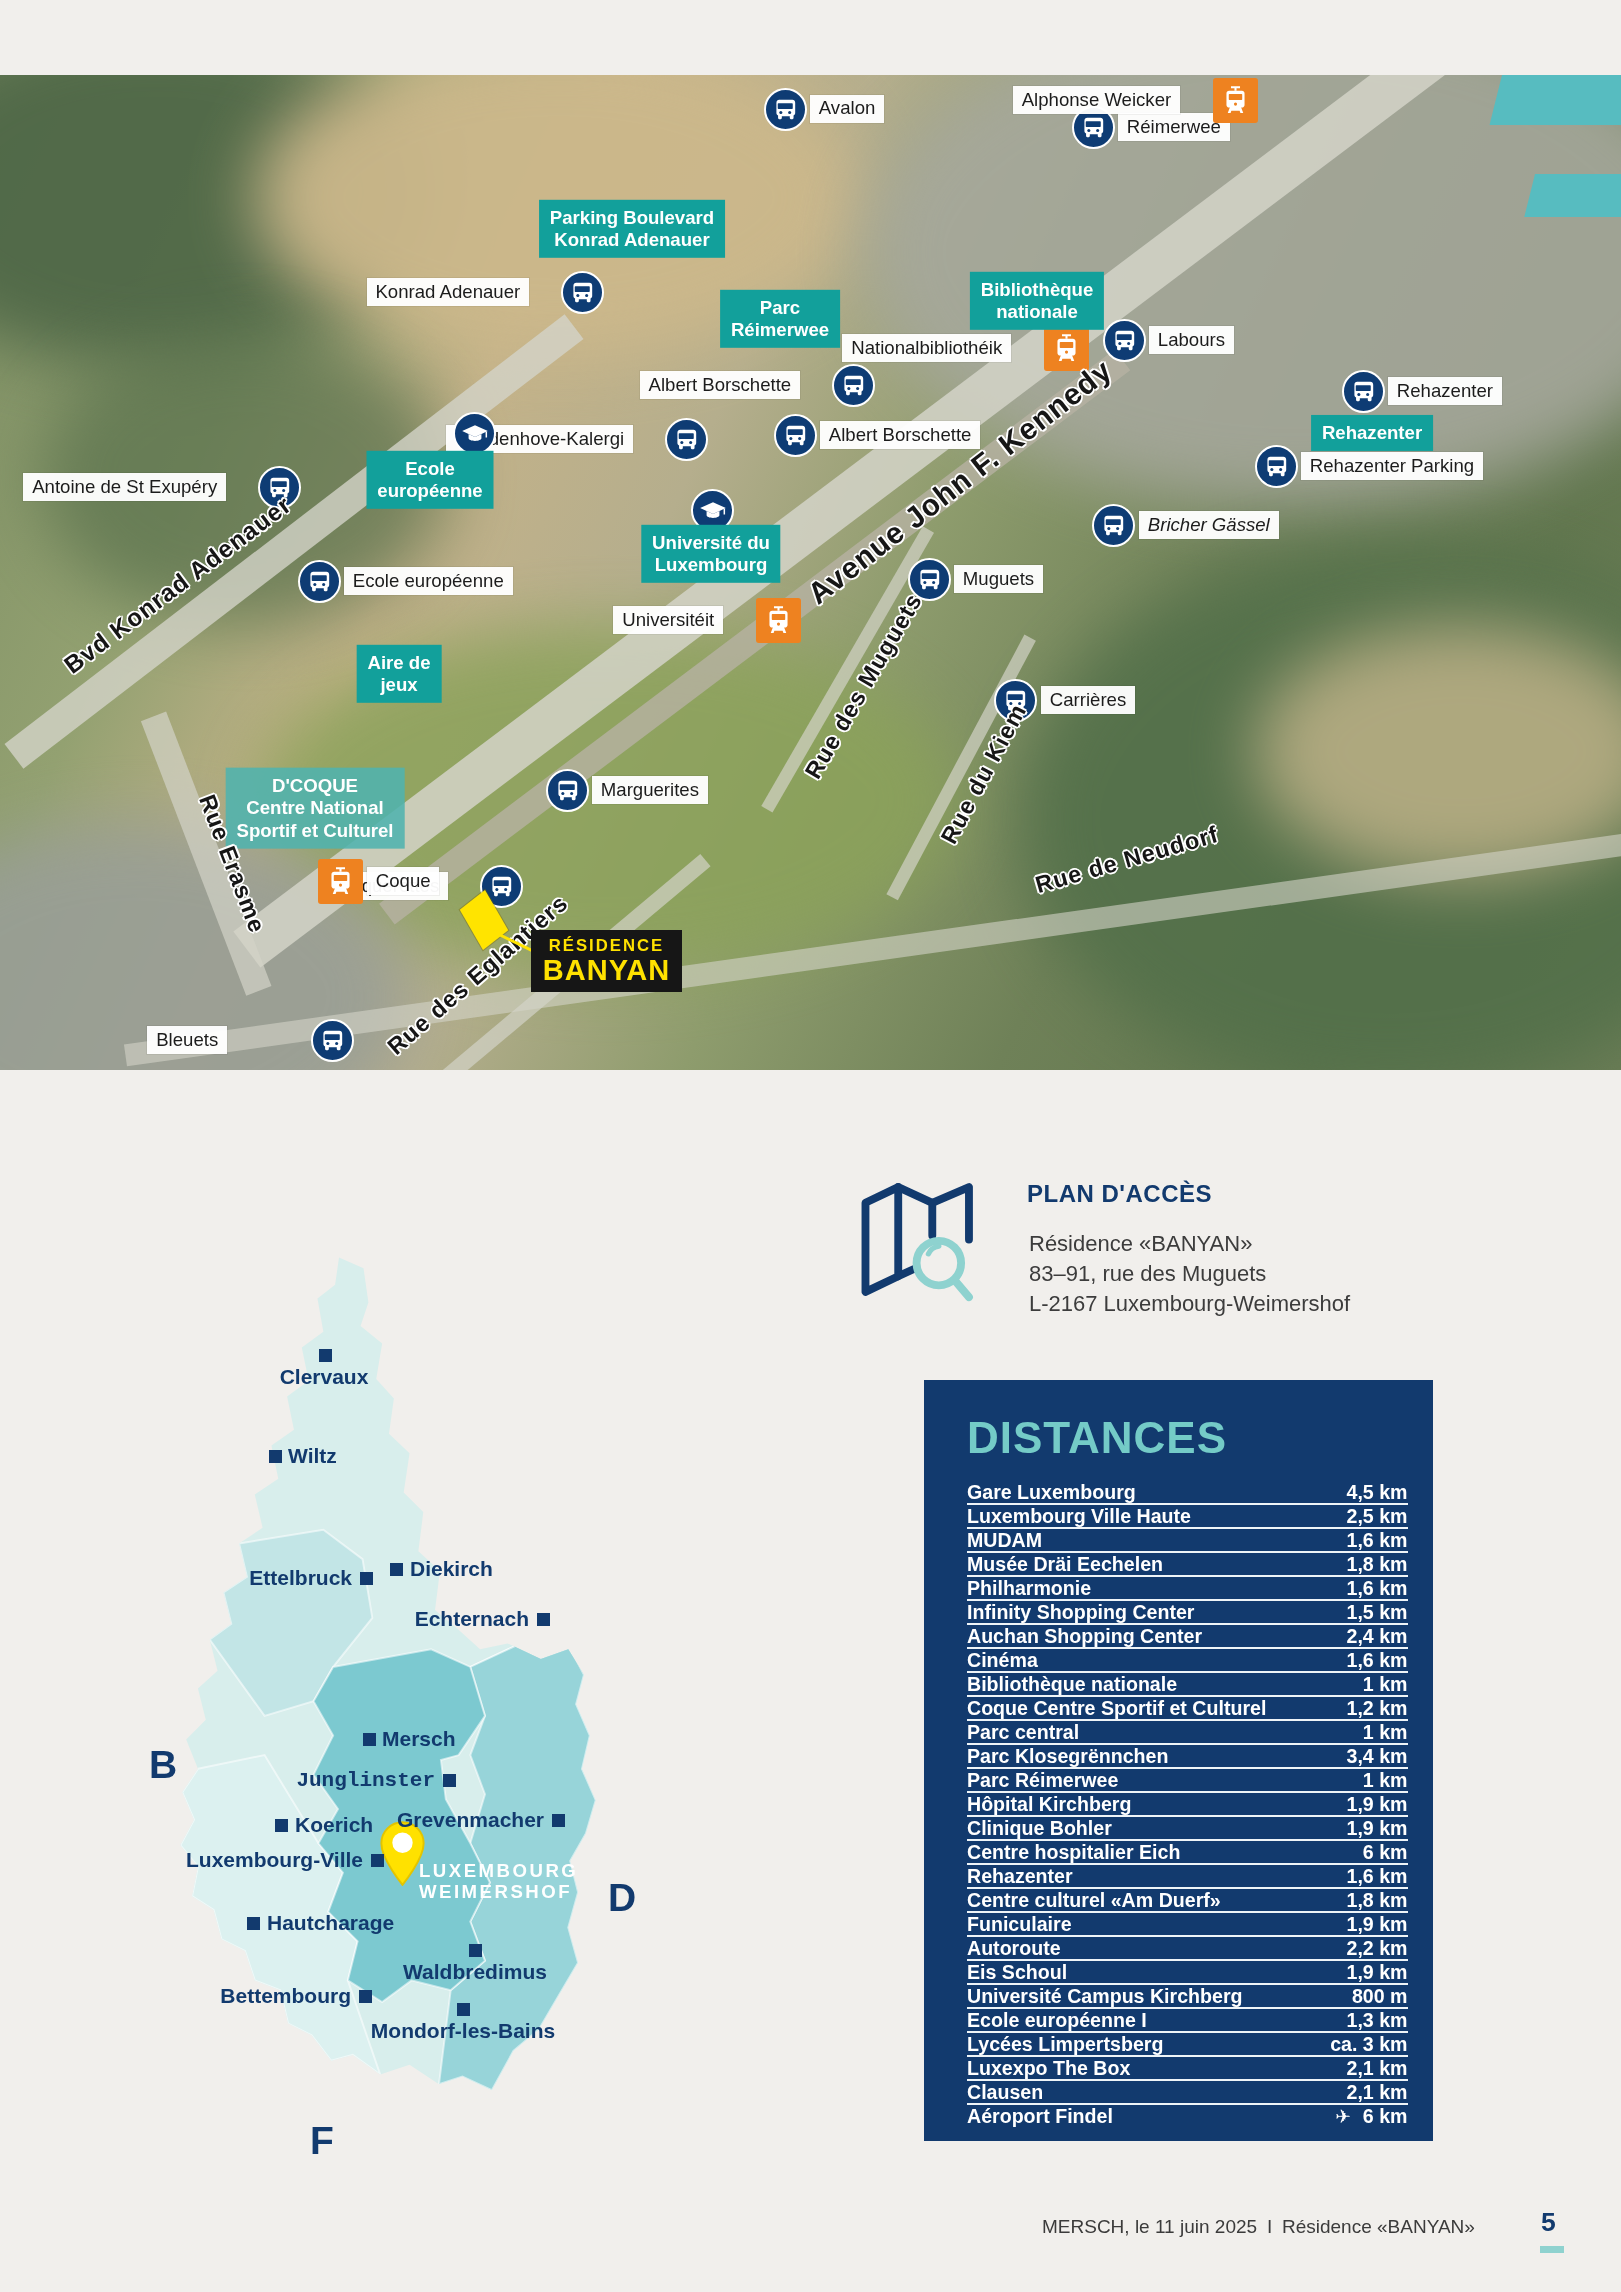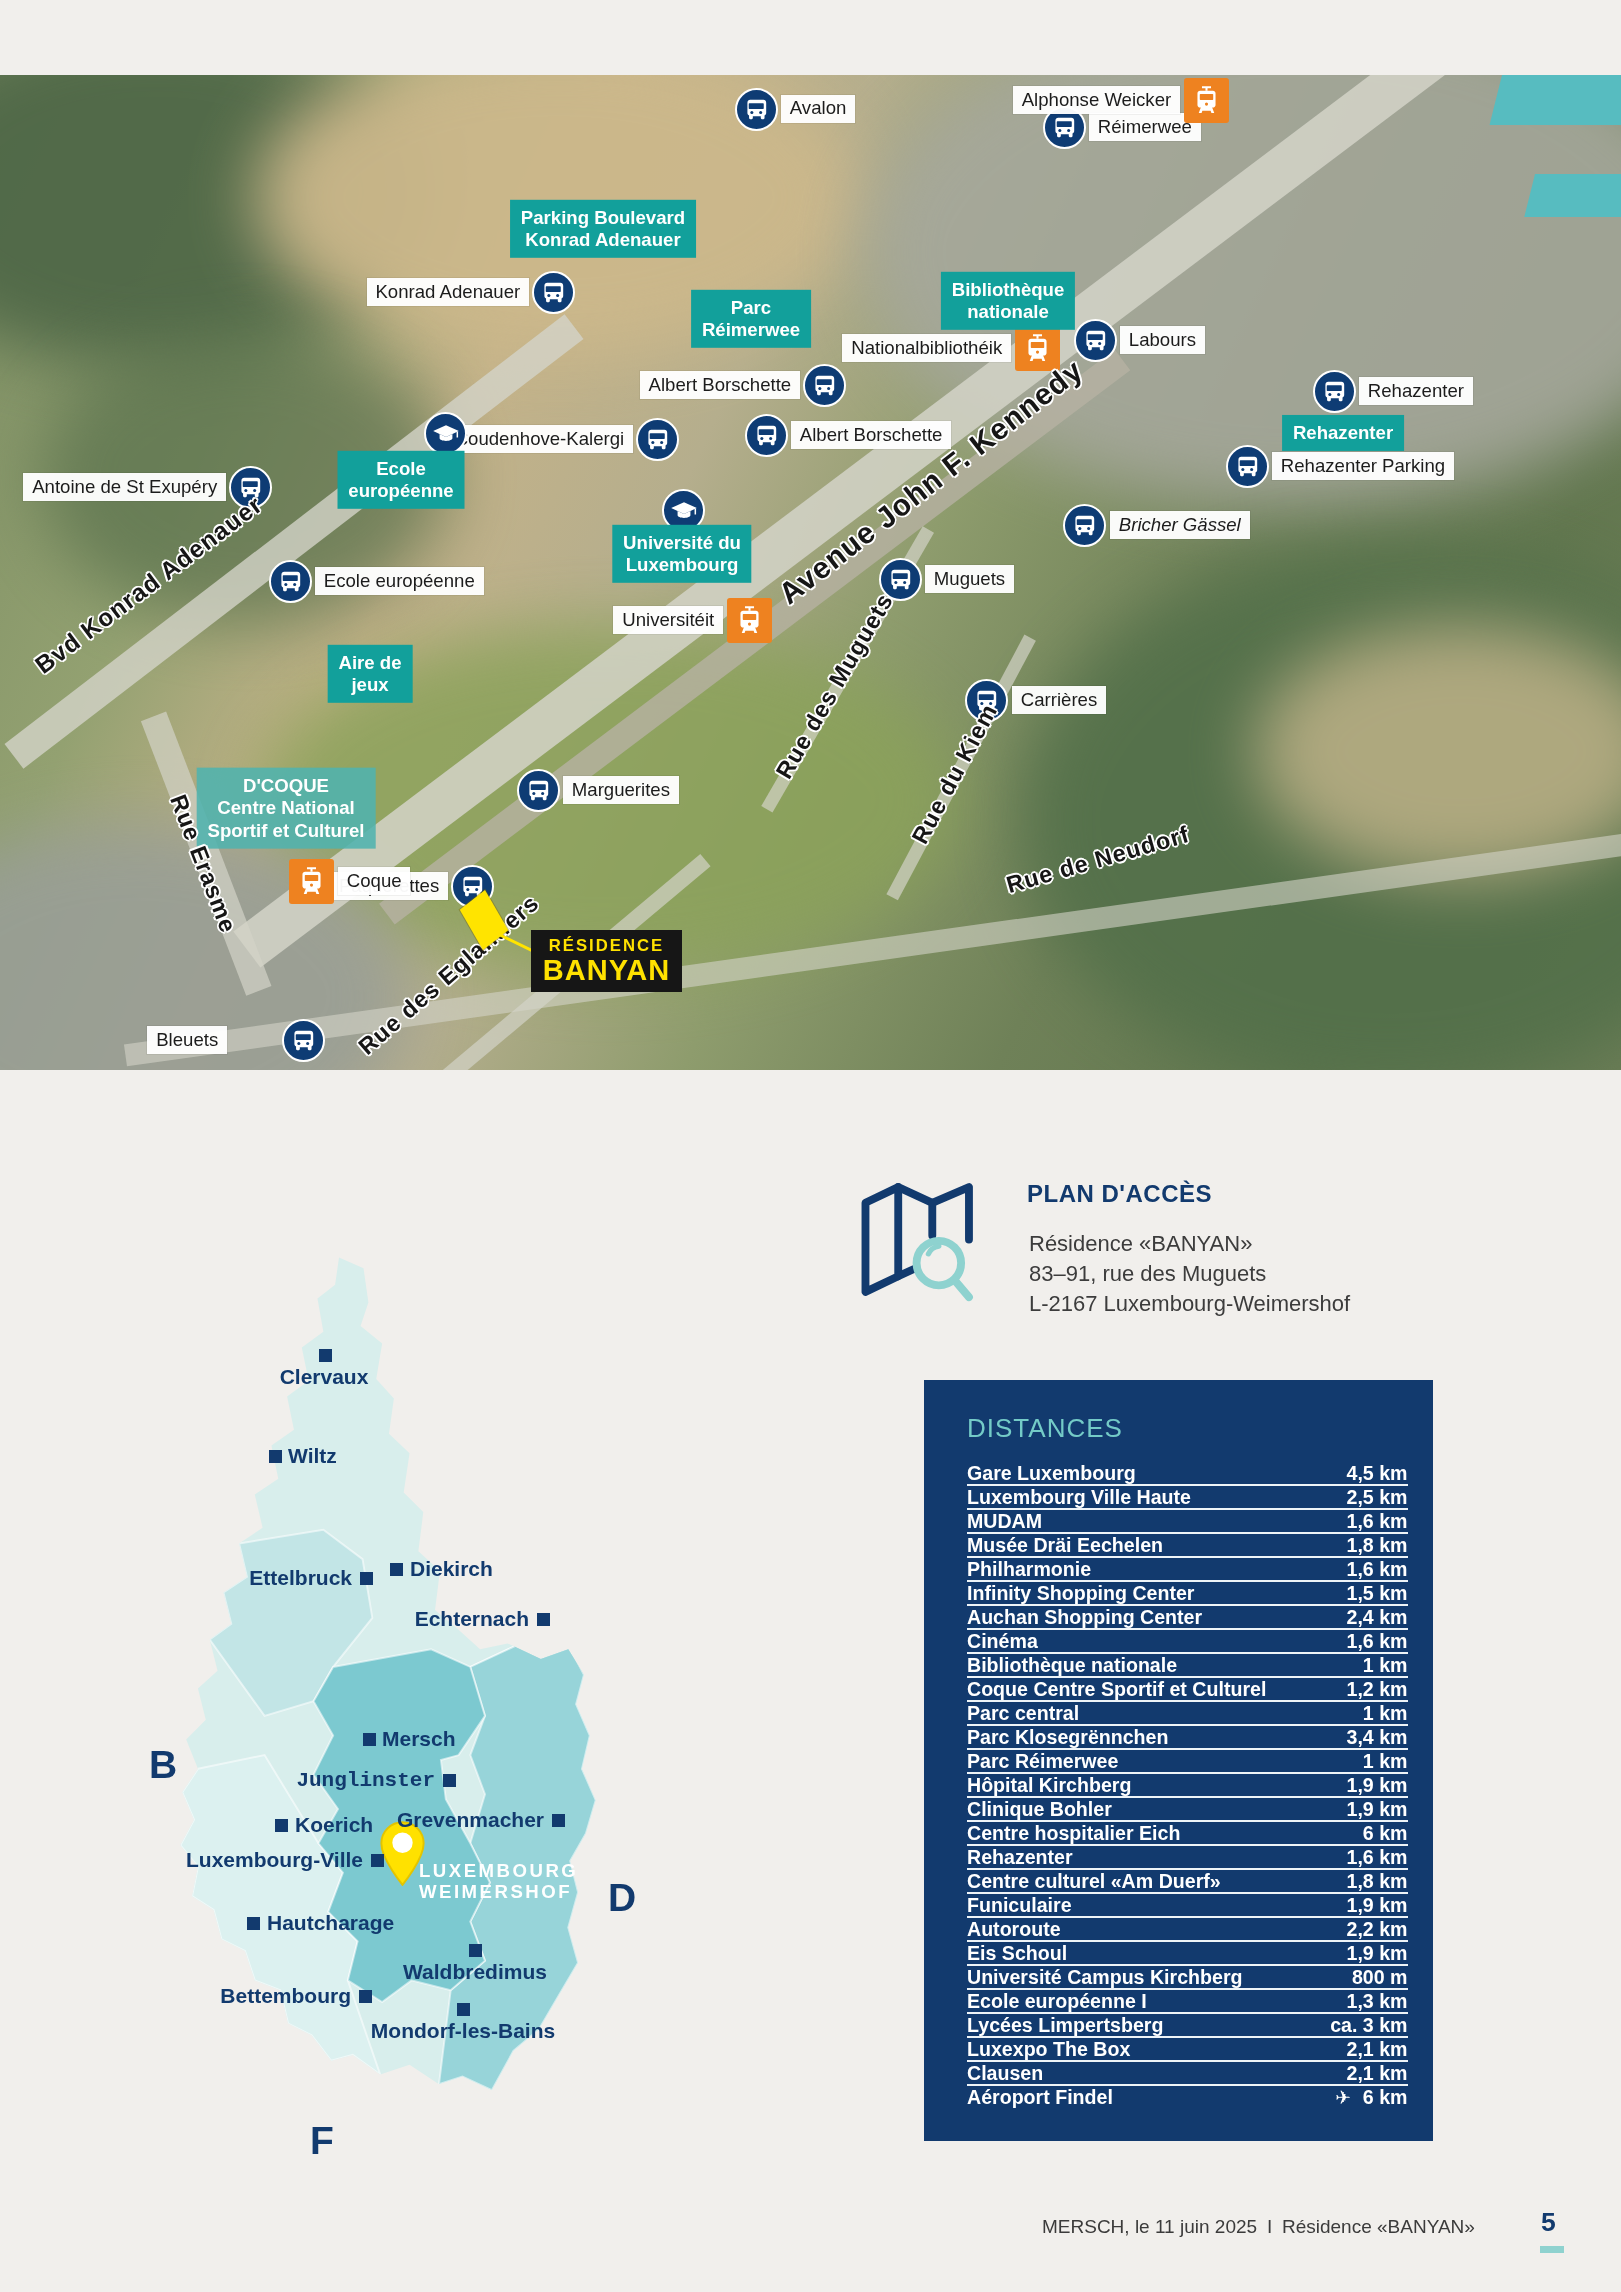--- a/index.html
+++ b/index.html
@@ -12,21 +12,21 @@
   .b1{left:-118px;top:-59px;width:549px;height:353px;background:#4d6646;opacity:.9;}
   .b2{left:255px;top:-39px;width:608px;height:323px;background:#ccb88b;opacity:.95;}
   .b3{left:863px;top:-78px;width:863px;height:510px;background:#a6a89c;opacity:.9;}
   .b4{left:255px;top:549px;width:706px;height:353px;background:#8ba25a;opacity:.85;}
   .b5{left:1019px;top:470px;width:745px;height:549px;background:#53704a;opacity:.9;}
   .b6{left:-137px;top:745px;width:549px;height:353px;background:#989e96;opacity:.9;}
   .b7{left:1255px;top:549px;width:412px;height:255px;background:#c5b68c;opacity:.8;}
   .b8{left:39px;top:255px;width:412px;height:294px;background:#58704c;opacity:.7;}
   .road{position:absolute;background:#d3d3c8;}
   .rail{position:absolute;background:#b7b2a2;}
-  .marker-layer{position:absolute;inset:0;}
+  .marker-layer{position:absolute;inset:0;margin-left:29px;}
   .stop-icon{position:absolute;width:43px;height:43px;border-radius:50%;background:#0e3c74;
     border:2.9px solid #fff;box-sizing:border-box;display:flex;align-items:center;justify-content:center;}
   .stop-icon.tram{width:45px;height:45px;border-radius:2.9px;background:#ee8220;border:none;}
   .stop-label{position:absolute;background:rgba(255,255,255,.96);color:#1c1c1c;font-size:18.6px;
     padding:2.9px 8.8px 3.9px;white-space:nowrap;line-height:21.6px;box-shadow:0 0 0 1px rgba(0,0,0,.05);}
   .info-box{position:absolute;transform:translate(-50%,-50%);background:#12a09b;color:#fff;
     font-weight:bold;font-size:18.6px;line-height:1.2;padding:6.9px 10.8px;text-align:center;white-space:nowrap;}
   .info-box.light{background:rgba(80,179,174,.88);}
   .street{position:absolute;transform:translate(-50%,-50%);font-weight:bold;color:#161616;white-space:nowrap;
     letter-spacing:1px;text-shadow:2px 0 0 #fff,-2px 0 0 #fff,0 2px 0 #fff,0 -2px 0 #fff,
@@ -43,21 +43,21 @@
   .eb1{left:1502px;top:0px;width:157px;height:50px;}
   .eb2{left:1535px;top:99px;width:127px;height:43px;}
   
   .caption{position:absolute;left:73px;top:1079px;font-size:17px;color:#3e3e3e;}
   
   .access-icon{position:absolute;left:855px;top:1174px;}
   .access-title{position:absolute;left:1027px;top:1180px;font-size:24px;font-weight:bold;color:#123a6e;letter-spacing:0.5px;}
   .access-lines{position:absolute;left:1029px;top:1229px;font-size:22px;color:#3c3c3c;line-height:30px;}
   
   .dist-panel{position:absolute;left:924px;top:1380px;width:509px;height:761px;background:#123a6e;}
-  .dist-title{margin:33px 0 17.6px 43px;font-size:26px;font-weight:normal;color:#74cbc7;letter-spacing:1px;}
+  .dist-title{margin:33px 0 17.6px 43px;font-size:44px;font-weight:bold;color:#74cbc7;letter-spacing:1px;}
   .drow{display:flex;justify-content:space-between;align-items:baseline;margin:0 25.5px 0 43px;
     height:24px;border-bottom:2px solid #eef4f8;font-size:19.6px;line-height:22.5px;font-weight:bold;color:#fff;box-sizing:border-box;}
   .drow:last-child{border-bottom:none;}
   .dval{white-space:nowrap;}
   .plane{margin-right:11.8px;font-size:18.6px;display:inline-block;}
   
   .lux-wrap{position:absolute;left:147px;top:1206px;width:676px;height:1010px;}
   .lux-wrap svg.country{position:absolute;left:0;top:0;}
   .lux-city-sq{position:absolute;width:12.7px;height:12.7px;background:#123a6e;}
   .lux-city-label{position:absolute;font-size:21px;font-weight:bold;color:#123a6e;white-space:nowrap;line-height:25.5px;}

